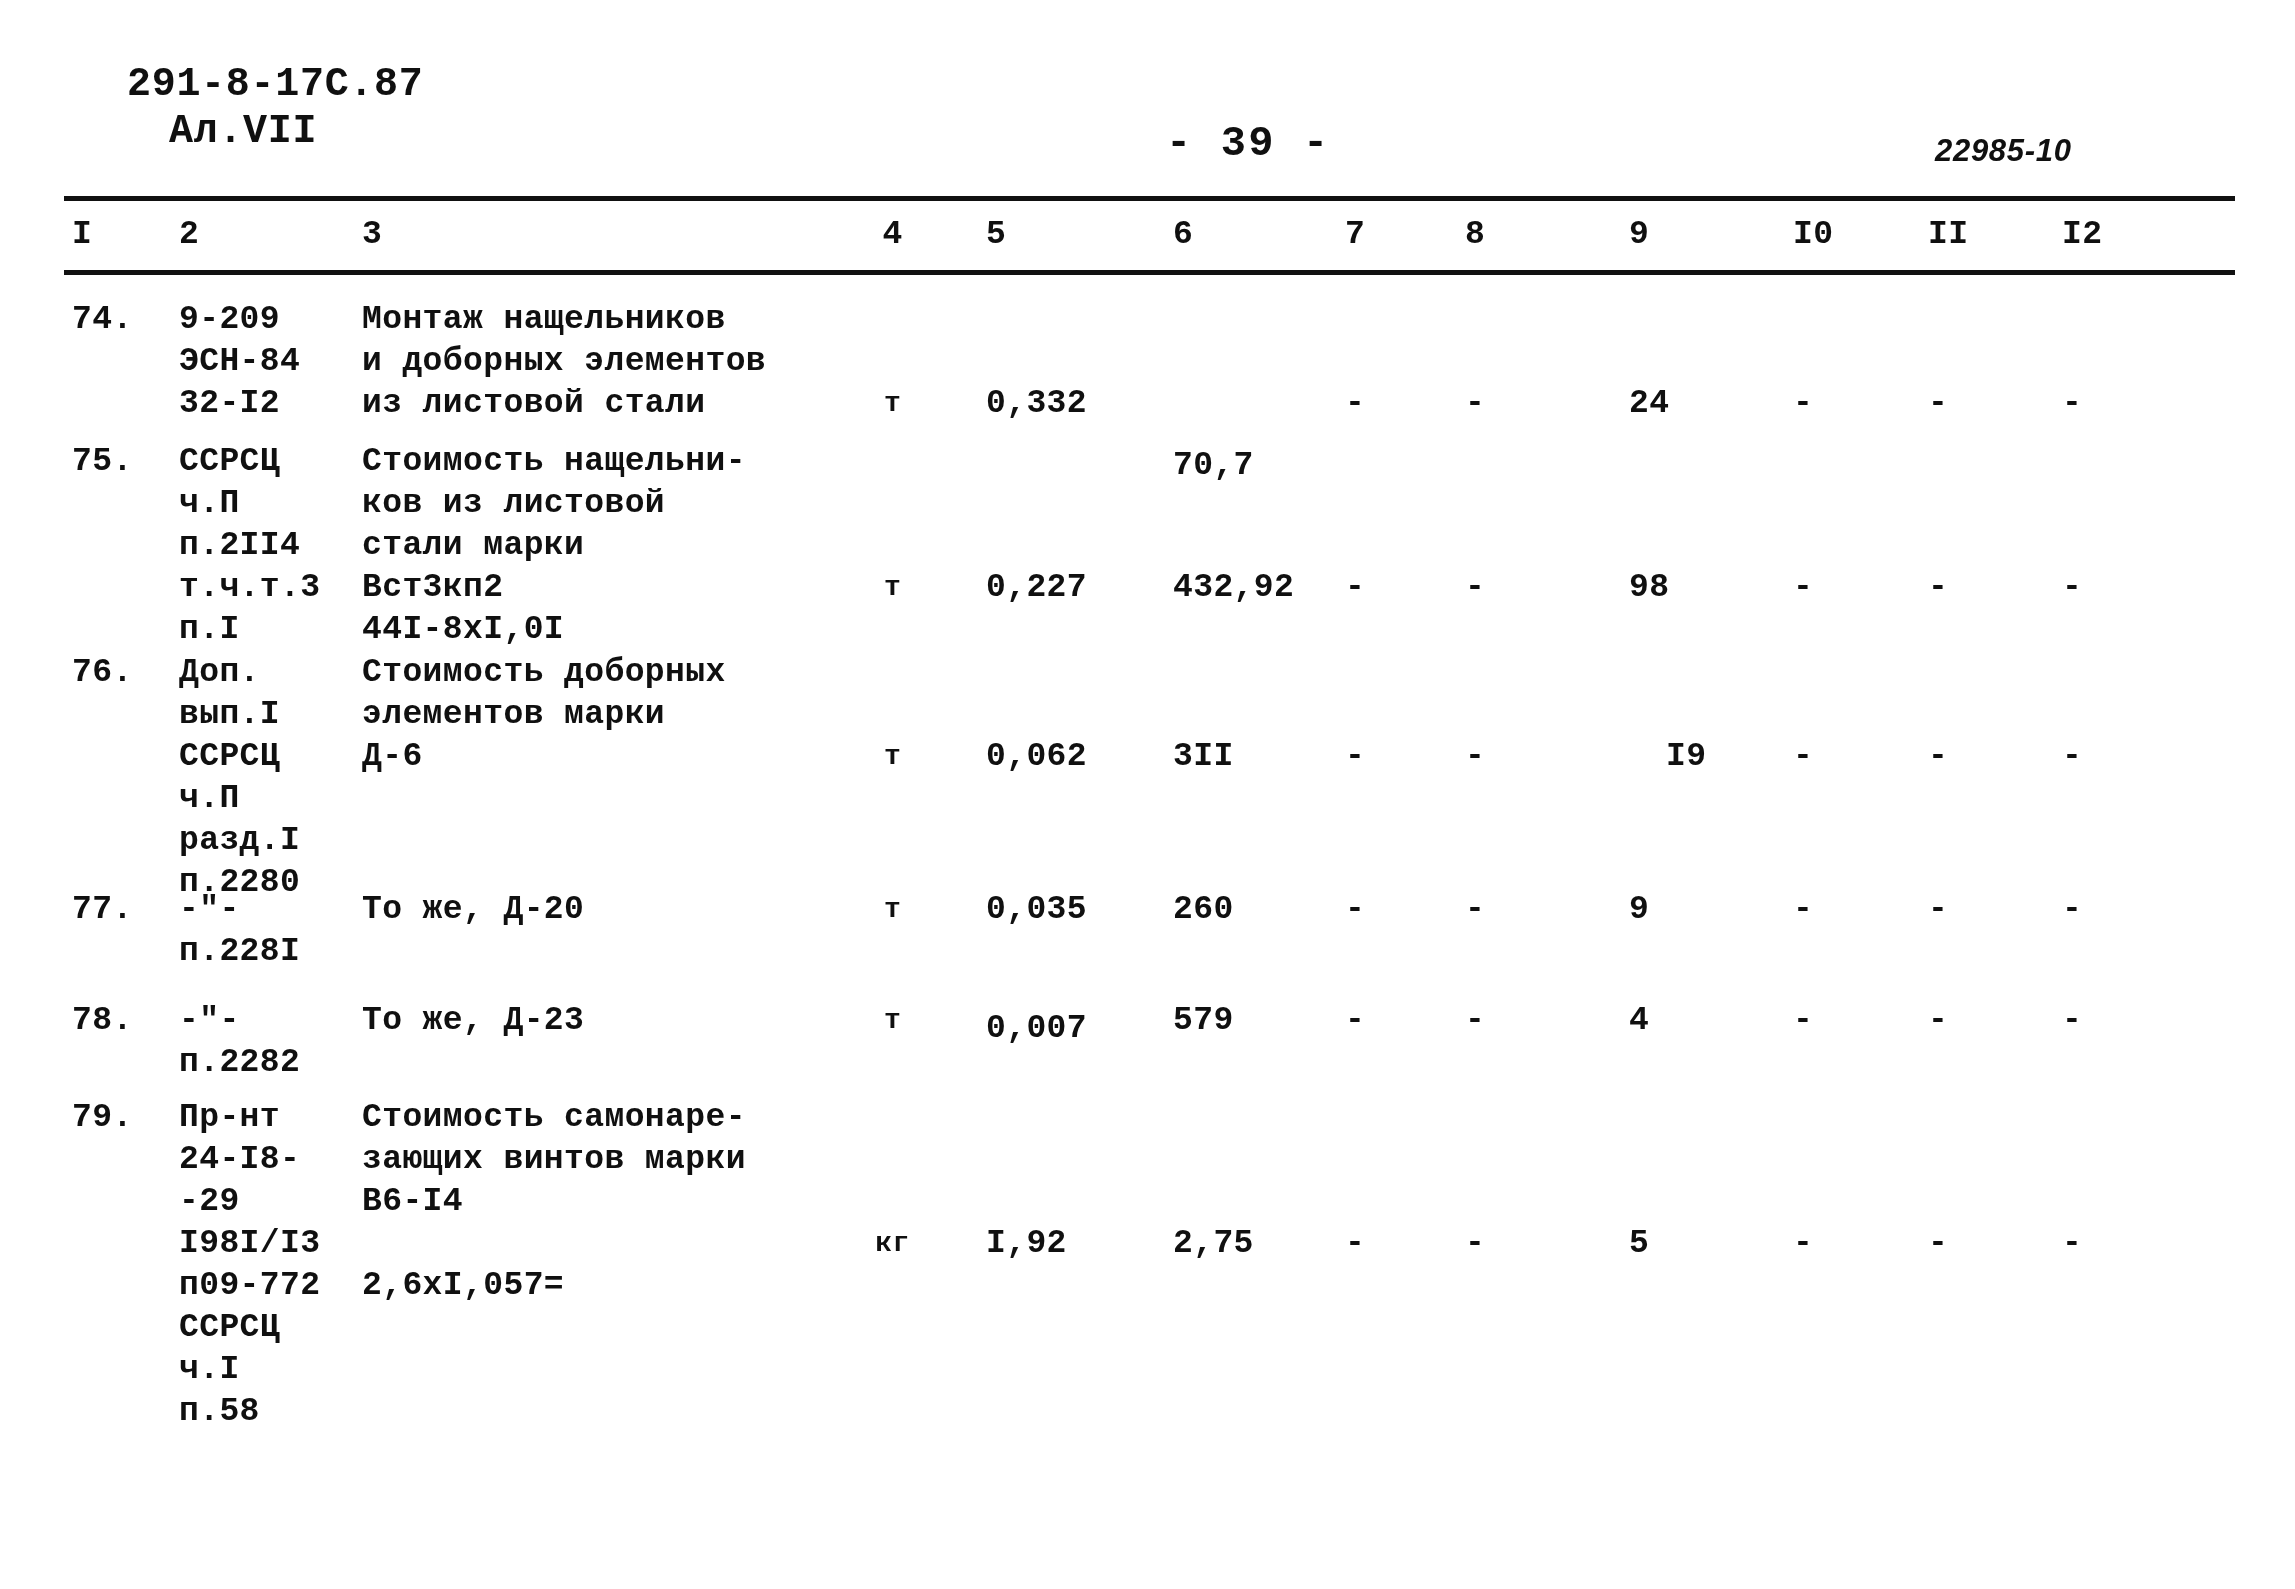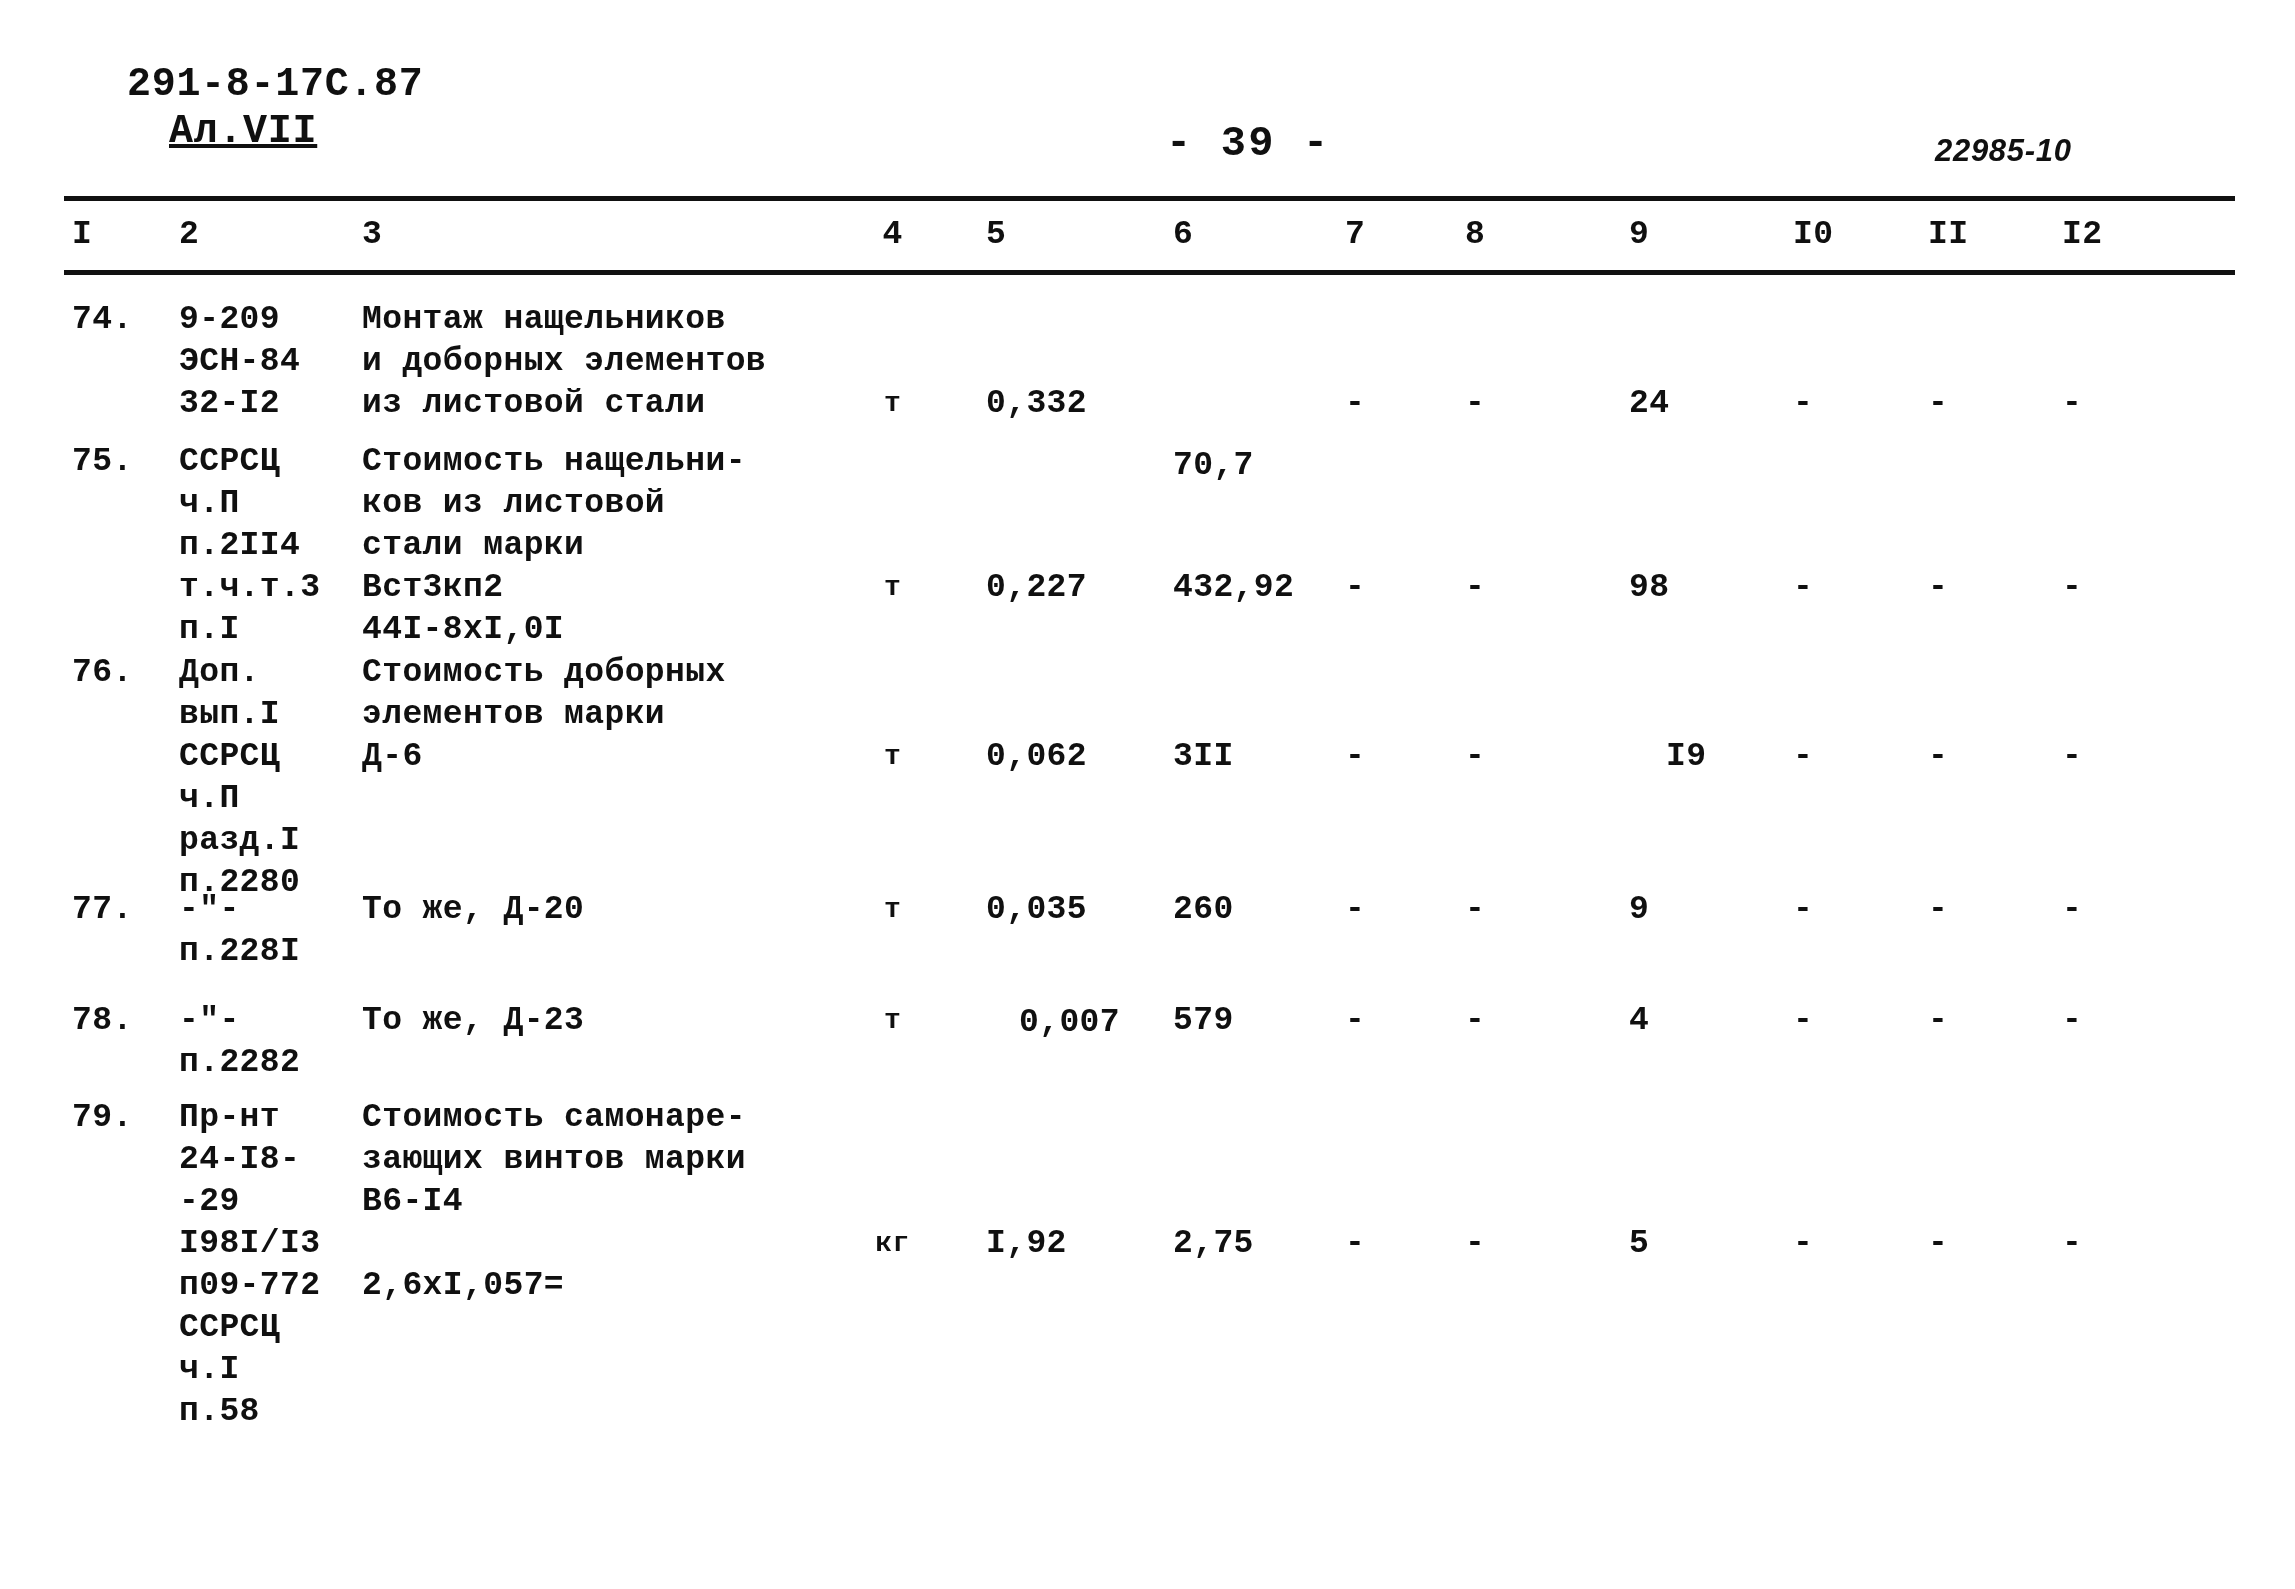--- a/index.html
+++ b/index.html
@@ -27,21 +27,20 @@
     position: absolute;
     left: 127px;
     top: 61px;
     font-size: 40px;
     line-height: 1.18;
     letter-spacing: 0.7px;
     font-weight: 700;
   }
   .doc-header .line2 {
     padding-left: 42px;
-    text-decoration: underline;
   }
   .page-number {
     position: absolute;
     left: 1166px;
     top: 120px;
     font-size: 42px;
     font-weight: 700;
     letter-spacing: 2.2px;
   }
   .archive-stamp {
@@ -199,21 +198,21 @@
         <div class="cell c9" style="top: 0px;">9</div>
         <div class="cell c10" style="top: 0px;">-</div>
         <div class="cell c11" style="top: 0px;">-</div>
         <div class="cell c12" style="top: 0px;">-</div>
       </div>
       <div class="row" style="top: 1000px;">
         <div class="cell c1">78.</div>
         <div class="cell c2"><span class="sub">-"-</span><span class="sub">п.2282</span></div>
         <div class="cell c3"><span class="sub">То же, Д-23</span></div>
         <div class="cell c4" style="top: 0px;">т</div>
-        <div class="cell c5" style="top: 2px; margin-left: 33px;">0,007</div>
+        <div class="cell c5" style="top: 8px;">0,007</div>
         <div class="cell c6" style="top: 0px;">579</div>
         <div class="cell c7" style="top: 0px;">-</div>
         <div class="cell c8" style="top: 0px;">-</div>
         <div class="cell c9" style="top: 0px;">4</div>
         <div class="cell c10" style="top: 0px;">-</div>
         <div class="cell c11" style="top: 0px;">-</div>
         <div class="cell c12" style="top: 0px;">-</div>
       </div>
       <div class="row" style="top: 1097px;">
         <div class="cell c1">79.</div>

